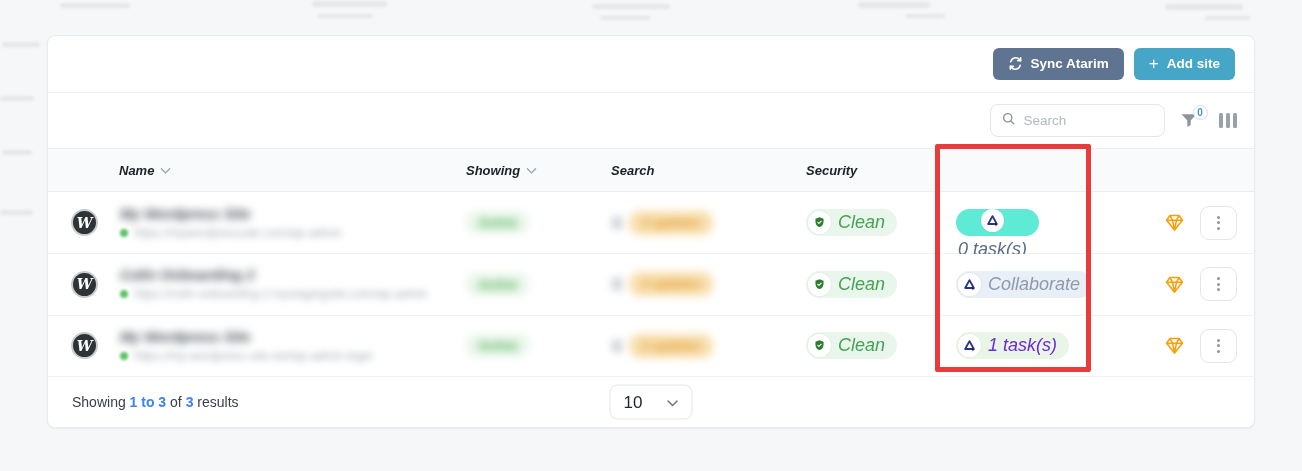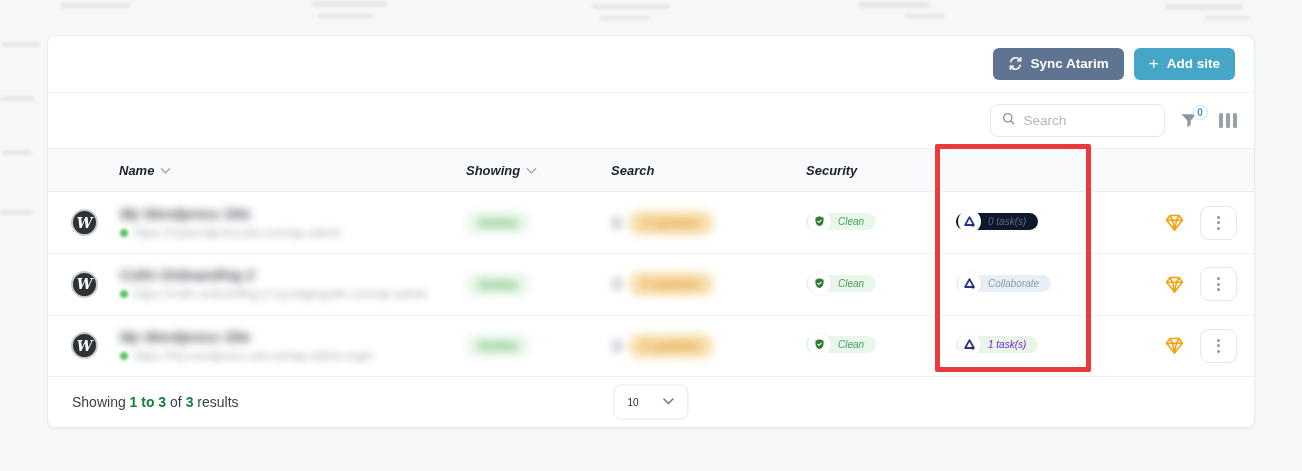--- a/index.html
+++ b/index.html
@@ -98,48 +98,48 @@
     display:inline-block; font-size:13px; font-weight:700; color:#4caf50;
     background:#e9f6ea; padding:4px 12px; border-radius:10px; filter:blur(4.5px);
   }
   .updates-wrap { display:flex; align-items:center; gap:6px; }
   .updates-pre { width:12px; height:14px; background:#d9dce0; border-radius:3px; filter:blur(3.5px); }
   .updates-blur {
     display:inline-block; font-size:12.5px; font-weight:700; color:#e09a2f;
     background:#f8dfae; padding:5px 13px; border-radius:11px; filter:blur(4.5px);
   }
 
-  .pill { display:inline-flex; align-items:center; height:17px; border-radius:14px; padding:0 12px 0 2px; gap:7px; font-size:10px; }
+  .pill { display:inline-flex; align-items:center; height:27px; border-radius:14px; padding:0 12px 0 2px; gap:7px; font-size:18px; }
   .pill .icon-circle {
     width:23px; height:23px; border-radius:50%; background:#fff; flex-shrink:0;
     display:flex; align-items:center; justify-content:center;
     box-shadow:0 0 0 1px rgba(0,0,0,.03);
   }
   .pill-clean { background:#e9f6ec; color:#49a057; font-weight:400; }
-  .pill-atarim-blue  { background:#0f172a; color:#5b6d80; }
+  .pill-atarim-blue  { background:#5eead4; color:#5b6d80;flex-direction:column; }
   .pill-atarim-muted { background:#e9eff7; color:#8d9bac; }
   .pill-atarim-green { background:#e8f5e7; color:#6d28d9; }
 
   .actions-cell { display:flex; align-items:center; gap:15px; padding-left:23px; }
   .gem-btn { cursor:pointer; display:flex; }
   .kebab-btn {
     width:37px; height:34px; border:1px solid #e3e6ea; border-radius:9px; background:#fff;
     display:flex; flex-direction:column; align-items:center; justify-content:center; gap:2.5px; cursor:pointer;
   }
   .kebab-btn i { width:3px; height:3px; border-radius:50%; background:#8d959e; display:block; }
 
   
   .tfoot { height:50px; position:relative; display:flex; align-items:center; padding-left:24px; font-size:14px; color:#3a4148; background:#fff; border-radius:0 0 8px 8px; }
-  .tfoot .num { font-weight:700; color:#15803d; }
+  .tfoot .num { font-weight:700; color:#3b82f6; }
   .perpage {
     position:absolute; left:50%; top:50%; transform:translate(-50%,-50%);
     height:35px; border:1px solid #e3e6ea; border-radius:8px; display:flex; align-items:stretch; background:#fff; overflow:hidden;
   }
   .perpage .pp-label { display:flex; align-items:center; padding:0 14px; color:#a8afb6; font-size:13.5px; border-right:1px solid #e9ecef; }
-  .perpage .pp-value { display:flex; align-items:center; gap:24px; padding:0 13px; font-size:10px; color:#23292f; cursor:pointer; }
+  .perpage .pp-value { display:flex; align-items:center; gap:24px; padding:0 13px; font-size:17px; color:#23292f; cursor:pointer; }
 
   
   .highlight-rect {
     position:absolute; left:935px; top:144px; width:156px; height:228px;
     border:5px solid #e93b3b; border-radius:2px; z-index:50; pointer-events:none;
   }
 </style>
 </head>
 <body>
 

